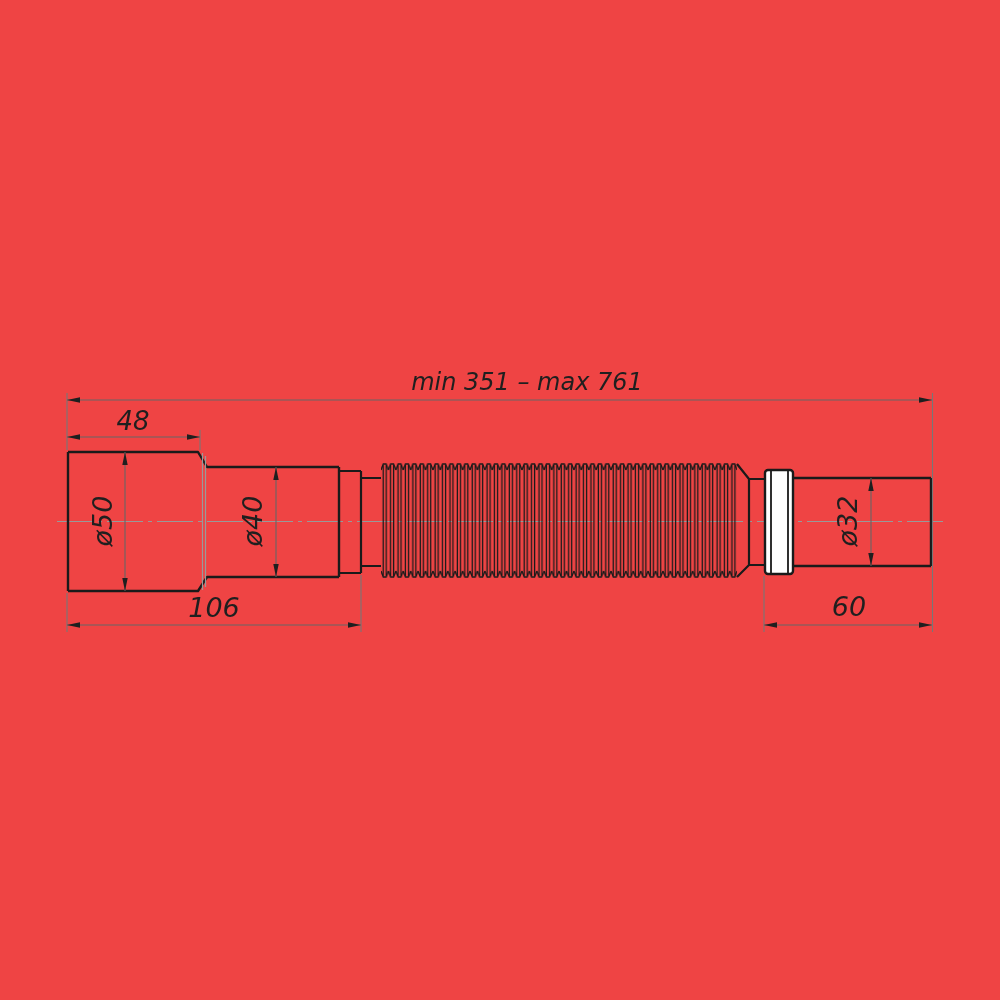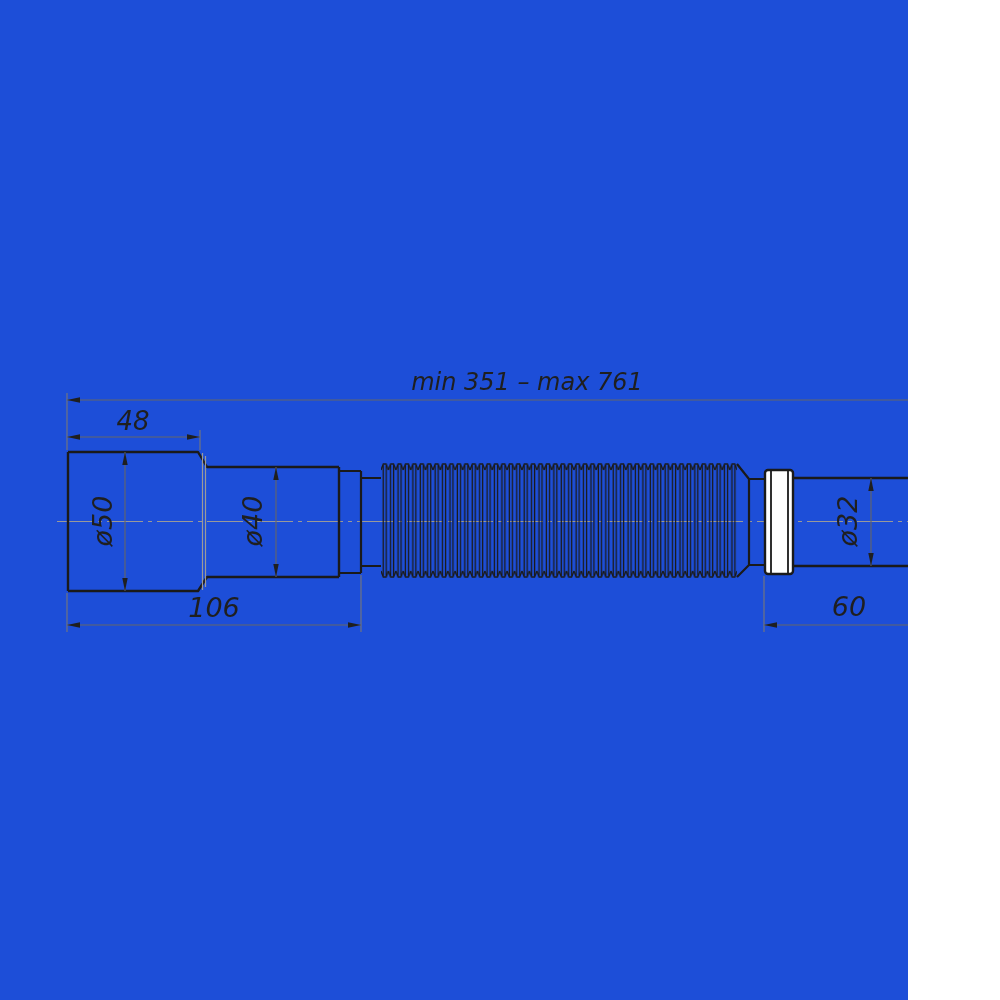--- a/index.html
+++ b/index.html
@@ -2,23 +2,23 @@
 <html><head>
 <meta charset="utf-8">
 <style>
   html, body {
     margin: 0;
     padding: 0;
     background: #ffffff;
   }
   .canvas {
     position: relative;
-    width: 908px;
+    width: 1000px;
     height: 1000px;
-    background: #1d4ed8;
+    background: #ef4444;
     overflow: hidden;
   }
   svg {
     display: block;
   }
   .dim-text {
     font-family: "DejaVu Sans", "Liberation Sans", sans-serif;
     font-style: italic;
     fill: #1f1f1f;
   }

